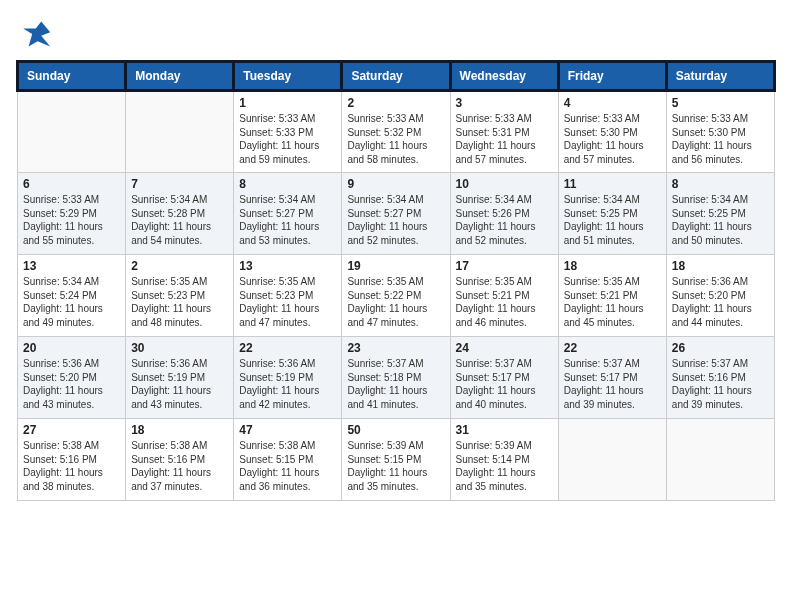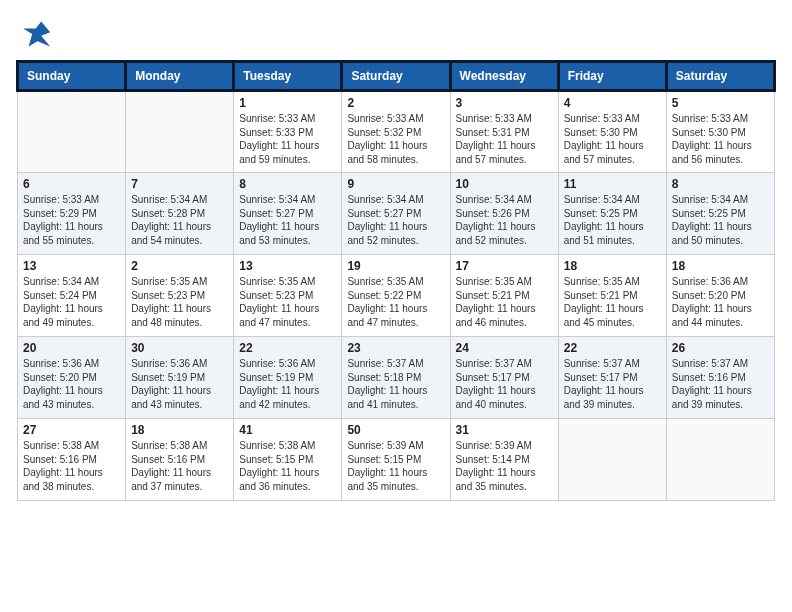--- a/index.html
+++ b/index.html
@@ -290,21 +290,21 @@
 Sunset: 5:16 PM
 Daylight: 11 hours and 38 minutes.</div>
         </td>
         <td>
           <div class="day-number">18</div>
           <div class="day-info" style="white-space: pre-line;">Sunrise: 5:38 AM
 Sunset: 5:16 PM
 Daylight: 11 hours and 37 minutes.</div>
         </td>
         <td>
-          <div class="day-number">41</div>
+          <div class="day-number">47</div>
           <div class="day-info" style="white-space: pre-line;">Sunrise: 5:38 AM
 Sunset: 5:15 PM
 Daylight: 11 hours and 36 minutes.</div>
         </td>
         <td>
           <div class="day-number">50</div>
           <div class="day-info" style="white-space: pre-line;">Sunrise: 5:39 AM
 Sunset: 5:15 PM
 Daylight: 11 hours and 35 minutes.</div>
         </td>

